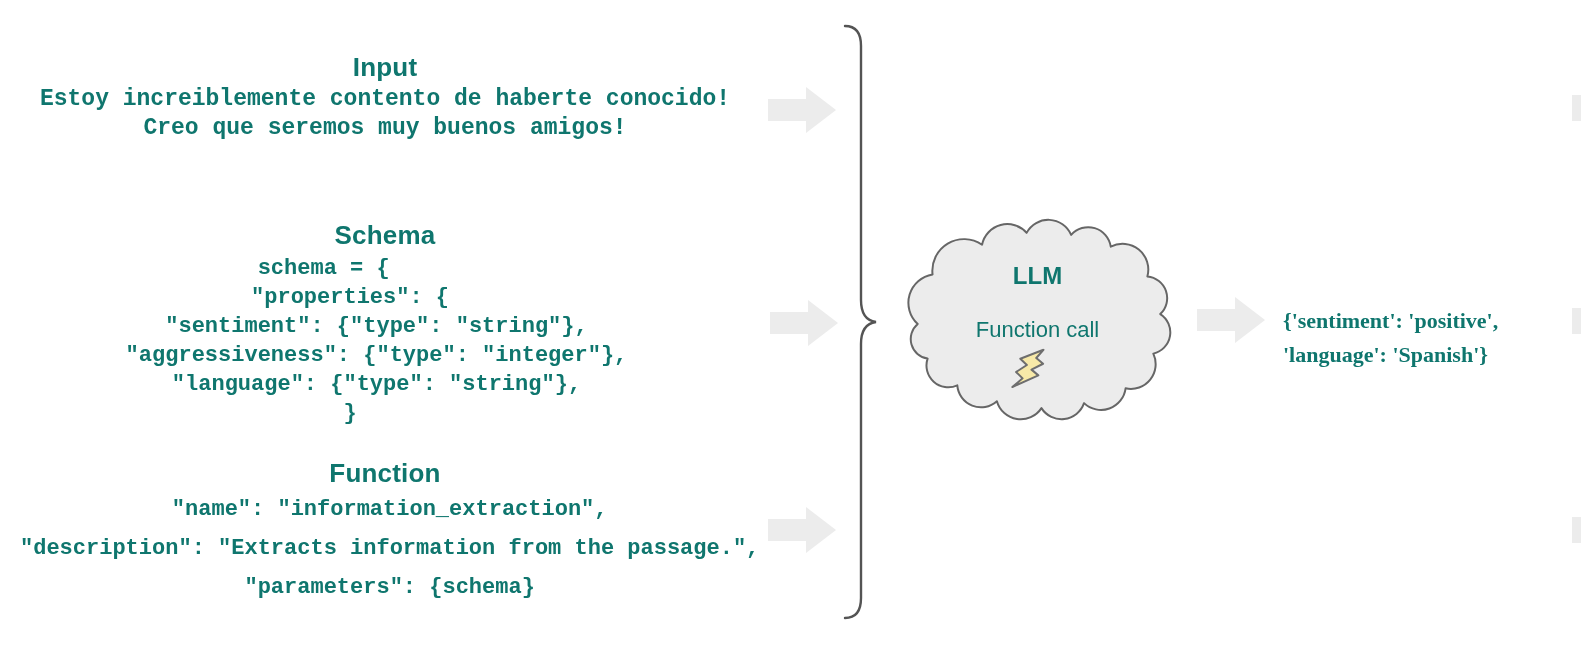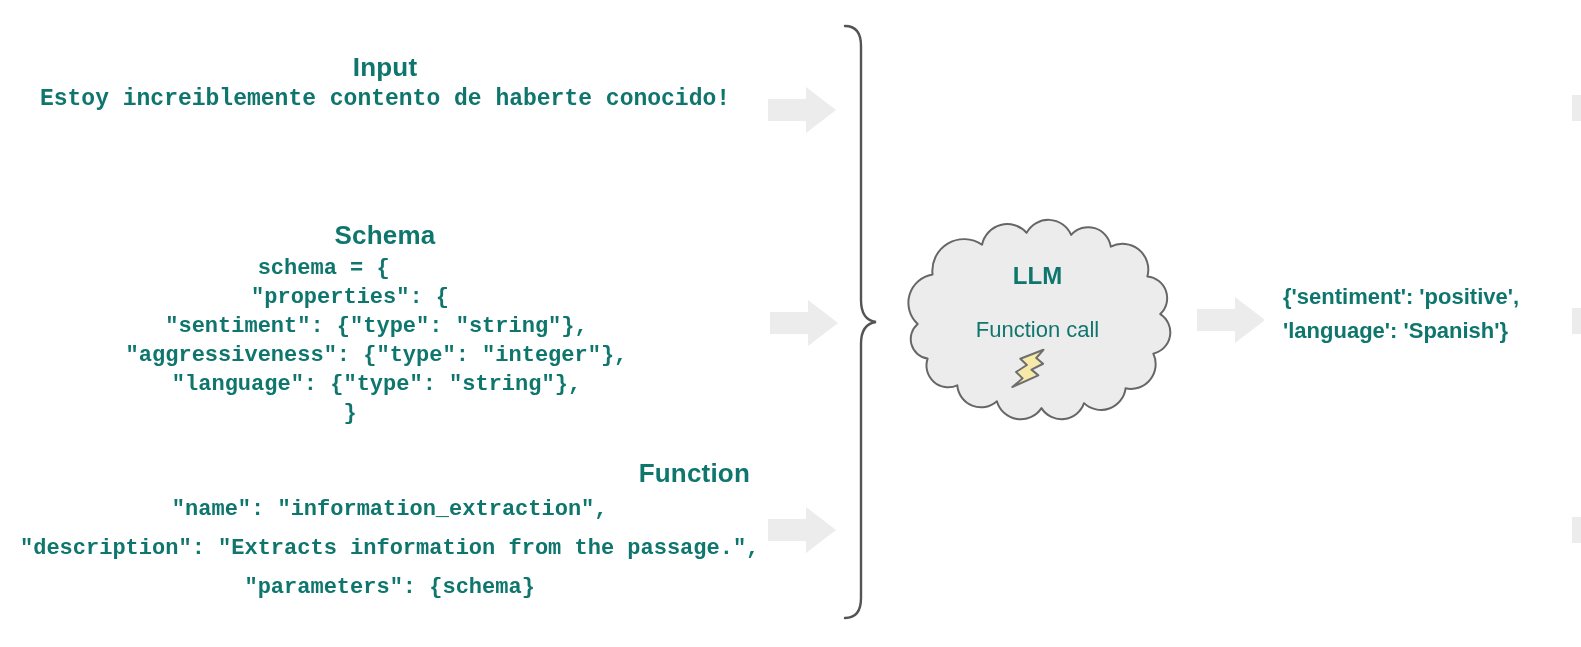--- a/index.html
+++ b/index.html
@@ -45,33 +45,34 @@
   .edge-artifact{background:#ececec;width:9px;height:26px;left:1572px;}
 </style>
 </head>
 <body>
 
 <div class="canvas">
 
   <div class="abs heading" style="top:52px;">Input</div>
   <div class="abs input-text mono" style="top:85px;">
       <div class="line">Estoy increiblemente contento de haberte conocido!</div>
+      <div class="line">Creo que seremos muy buenos amigos!</div>
     </div>
 
   <div class="abs heading" style="top:220px;">Schema</div>
   <div class="abs code mono" style="top:254px;">
       <div class="line">schema = {</div>
       <div class="line">    "properties": {</div>
       <div class="line">        "sentiment": {"type": "string"},</div>
       <div class="line">        "aggressiveness": {"type": "integer"},</div>
       <div class="line">        "language": {"type": "string"},</div>
       <div class="line">    }</div>
     </div>
 
-  <div class="abs heading" style="top:458px;text-align:right;">Function</div>
+  <div class="abs heading" style="top:458px;">Function</div>
   <div class="abs code fn-code mono" style="top:490px;">
       <div class="line">"name": "information_extraction",</div>
       <div class="line">"description": "Extracts information from the passage.",</div>
       <div class="line">"parameters": {schema}</div>
     </div>
 
   <svg class="abs arrow-svg" style="left:768px;top:87px;" width="68" height="46" viewBox="0 0 68 46">
     <polygon points="0,12 38,12 38,0 68,23 38,46 38,34 0,34" fill="#ececec"></polygon>
   </svg>
   <svg class="abs arrow-svg" style="left:770px;top:300px;" width="68" height="46" viewBox="0 0 68 46">
@@ -106,21 +107,21 @@
   <div class="abs llm-title" style="top:262px;">LLM</div>
   <div class="abs llm-subtitle" style="top:317px;">Function call</div>
   <svg class="abs bolt" style="left:1012px;top:344px;" width="34" height="50" viewBox="0 0 26 40">
     <polygon points="16,1 3,16 10,18 5,27 12,29 8,39 22,21 15,19.5 21,11 14,9.5" fill="#f7e9a8" stroke="#6e6e6e"></polygon>
   </svg>
 
   <svg class="abs arrow-svg" style="left:1197px;top:297px;" width="68" height="46" viewBox="0 0 68 46">
     <polygon points="0,12 38,12 38,0 68,23 38,46 38,34 0,34" fill="#ececec"></polygon>
   </svg>
 
-  <div class="abs output-text" style="top:280px;">
+  <div class="abs output-text" style="top:304px;font-family:Liberation Serif, serif;">
       <div class="line">{'sentiment': 'positive',</div>
       <div class="line">'language': 'Spanish'}</div>
     </div>
 
   <div class="abs edge-artifact" style="top:95px;"></div>
   <div class="abs edge-artifact" style="top:308px;"></div>
   <div class="abs edge-artifact" style="top:517px;"></div>
 
 </div>
 

